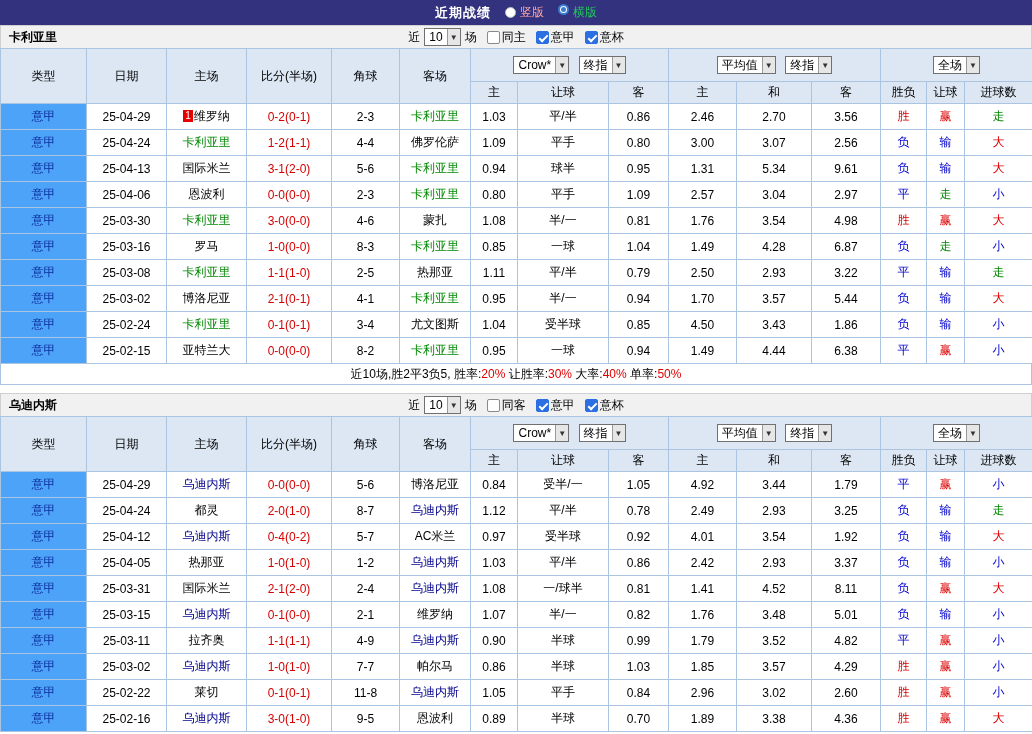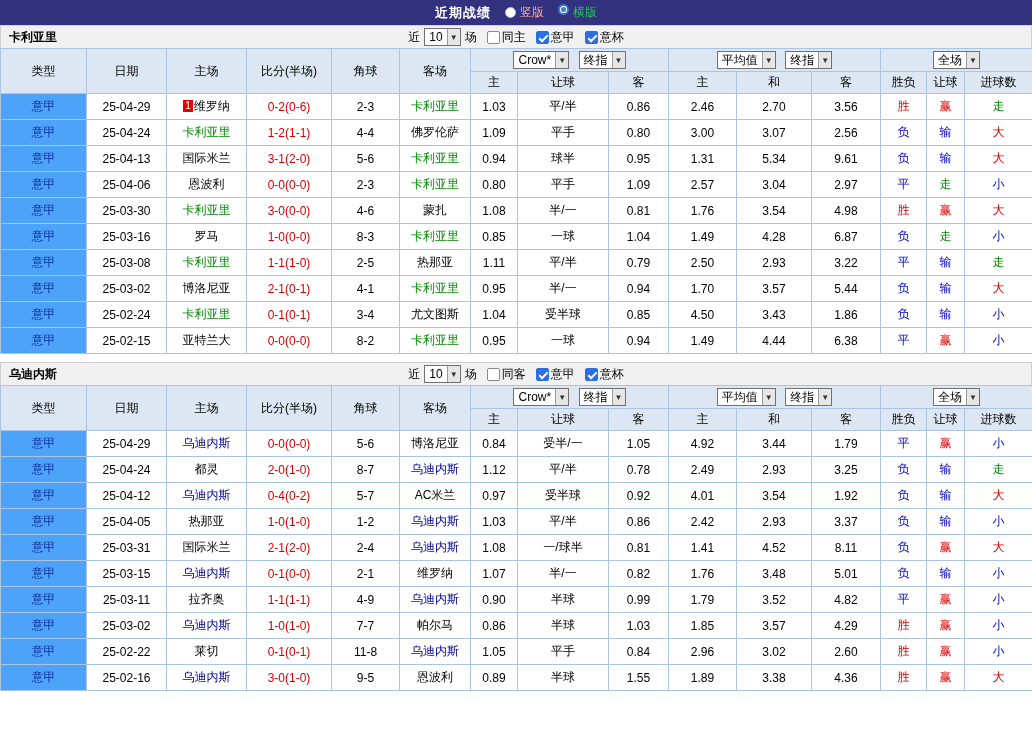--- a/index.html
+++ b/index.html
@@ -21,21 +21,21 @@
   .cb.on { background:#2B6FE3; border-color:#2B6FE3; }
   .cb.on::after { content:""; position:absolute; left:4px; top:1px; width:3px; height:7px; border:solid #fff; border-width:0 2px 2px 0; transform:rotate(45deg); }
 
   .sel { display:inline-flex; align-items:stretch; border:1px solid #707070; background:#fff; height:18px; cursor:pointer; vertical-align:middle; }
   .sel .txt { padding:0 4px; line-height:16px; }
   .sel .arr { width:13px; background:#e6e6e6; border-left:1px solid #9a9a9a; display:flex; align-items:center; justify-content:center; font-size:8px; color:#333; }
 
   table { border-collapse:collapse; table-layout:fixed; width:1032px; text-align:center; }
   th, td { border:1px solid #AAC4E2; font-weight:normal; font-size:12px; height:26px; padding:0; overflow:hidden; white-space:nowrap; }
   thead th { background:#DCE7F3; height:22px; }
-  thead .selcell { padding:2px 0; }
+  thead .selcell { padding:7px 0; }
   thead .selcell .sel { margin:0 3px; }
   td.league { background:#4DA3F7; color:#0B2F9E; }
   .score { color:#D40000; }
   .rank { display:inline-block; background:#E60000; color:#fff; font-size:10px; line-height:12px; padding:0 2px; margin-right:1px; vertical-align:1px; }
   .c-red { color:#DD0000; } .c-blue { color:#0000CC; } .c-green { color:#008800; } .c-black { color:#000; }
   .t-green { color:#008800; } .t-navy { color:#00008B; } .t-black { color:#000; }
   .summary { border:1px solid #AAC4E2; border-top:0; height:21px; line-height:21px; text-align:center; }
   .sec2 { margin-top:8px; }
 </style>
 </head>
@@ -143,21 +143,21 @@
           <th>胜负</th>
           <th>让球</th>
           <th>进球数</th>
         </tr>
       </thead>
       <tbody id="tbody-0">
           <tr>
             <td class="league">意甲</td>
             <td>25-04-29</td>
             <td class="t-black"><span class="rank">1</span>维罗纳</td>
-            <td class="score">0-2(0-6)</td>
+            <td class="score">0-2(0-1)</td>
             <td>2-3</td>
             <td class="t-green">卡利亚里</td>
             <td>1.03</td>
             <td>平/半</td>
             <td>0.86</td>
             <td>2.46</td>
             <td>2.70</td>
             <td>3.56</td>
             <td class="c-red">胜</td>
             <td class="c-red">赢</td>
@@ -311,20 +311,21 @@
             <td>0.94</td>
             <td>1.49</td>
             <td>4.44</td>
             <td>6.38</td>
             <td class="c-blue">平</td>
             <td class="c-red">赢</td>
             <td class="c-blue">小</td>
           </tr>
         </tbody>
     </table>
+    <div class="summary" id="summary-0"><span class="c-black">近10场,胜2平3负5, 胜率:</span><span class="c-red">20%</span><span class="c-black"> 让胜率:</span><span class="c-red">30%</span><span class="c-black"> 大率:</span><span class="c-red">40%</span><span class="c-black"> 单率:</span><span class="c-red">50%</span></div>
   </div>
 
   <div class="section sec2">
     <div class="sec-head">
       <span class="team-name">乌迪内斯</span>
       <span class="sec-controls">
         <span>近</span>
         <span class="sel">
             <span class="txt">10</span>
             <span class="arr">▼</span>
@@ -566,21 +567,21 @@
           </tr>
           <tr>
             <td class="league">意甲</td>
             <td>25-02-16</td>
             <td class="t-navy">乌迪内斯</td>
             <td class="score">3-0(1-0)</td>
             <td>9-5</td>
             <td class="t-black">恩波利</td>
             <td>0.89</td>
             <td>半球</td>
-            <td>1.55</td>
+            <td>0.70</td>
             <td>1.89</td>
             <td>3.38</td>
             <td>4.36</td>
             <td class="c-red">胜</td>
             <td class="c-red">赢</td>
             <td class="c-red">大</td>
           </tr>
         </tbody>
     </table>
   </div>

